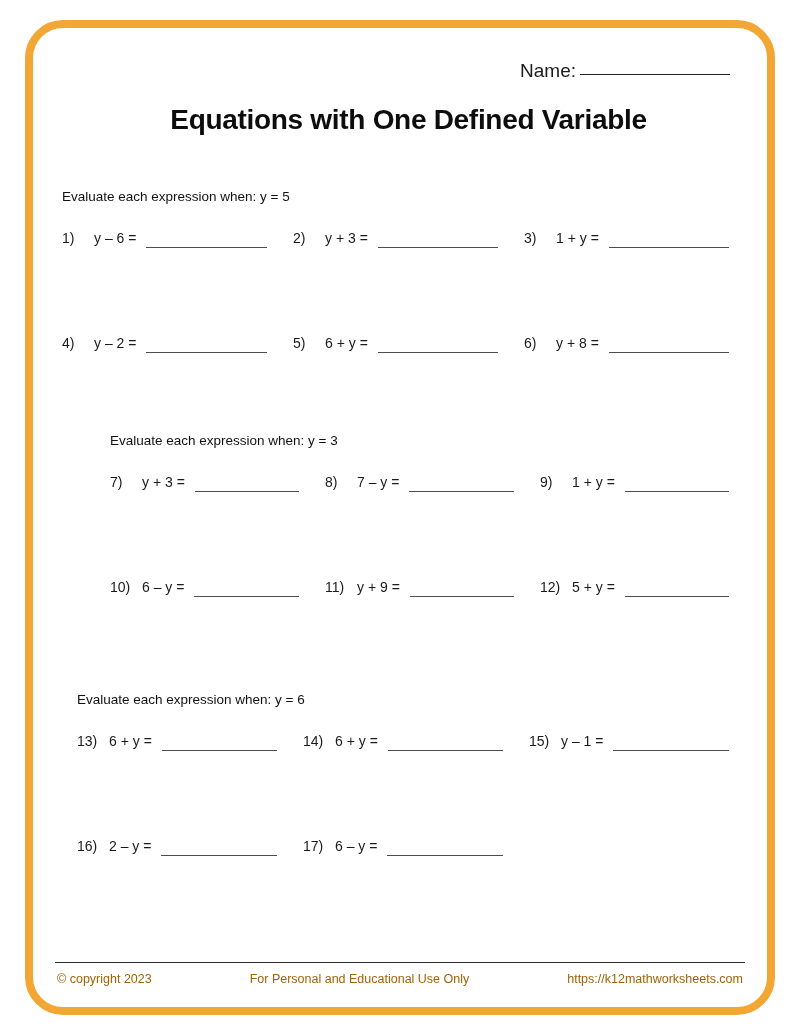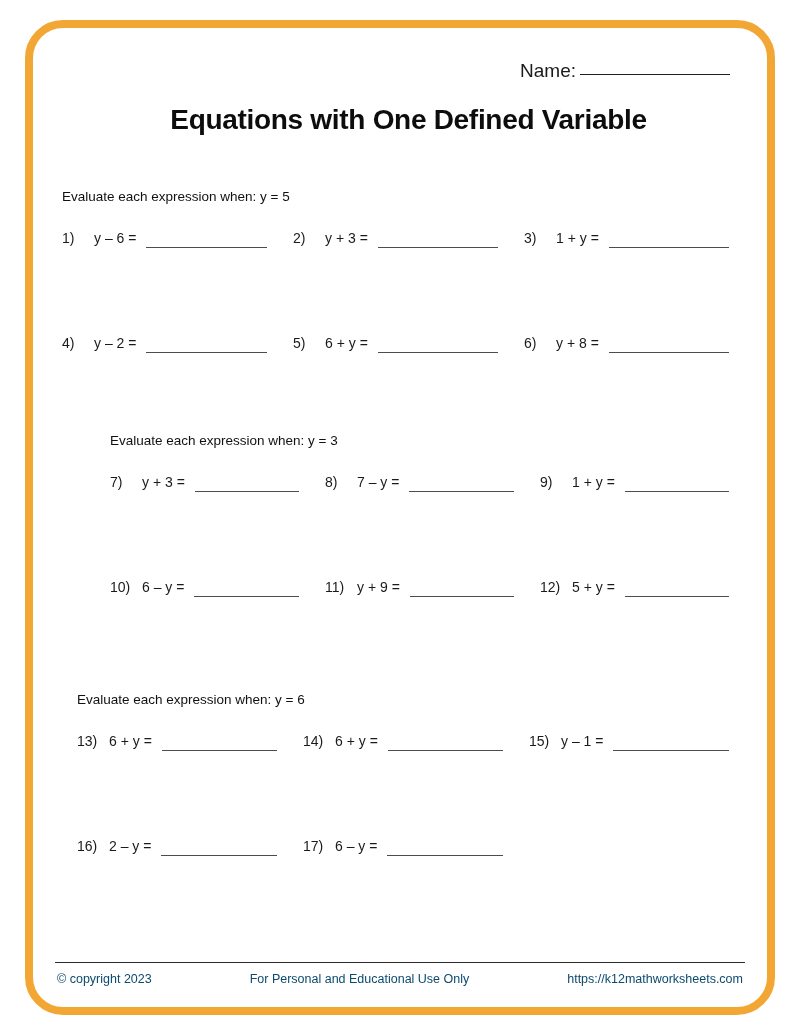--- a/index.html
+++ b/index.html
@@ -48,21 +48,21 @@
   .pnum { width:32px; line-height:20px; flex:0 0 auto; }
   .expr { line-height:20px; margin-right:10px; white-space:nowrap; flex:0 0 auto; }
   .blank { flex:1 1 auto; height:2px; border-bottom:1.8px solid #4d4d4d; }
   .footer-rule {
     position:absolute; left:55px; right:55px; top:962px;
     border-top:1.8px solid #2b2b2b;
   }
   .footer {
     position:absolute; left:57px; right:57px; top:972px;
     display:flex; justify-content:space-between; align-items:baseline;
-    font-size:12.5px; color:#0c4a6e;
+    font-size:12.5px; color:#a16207;
   }
 </style>
 </head>
 <body>
 
 <div class="page">
 
   <div class="border-frame"></div>
 
   <div class="name-row">

